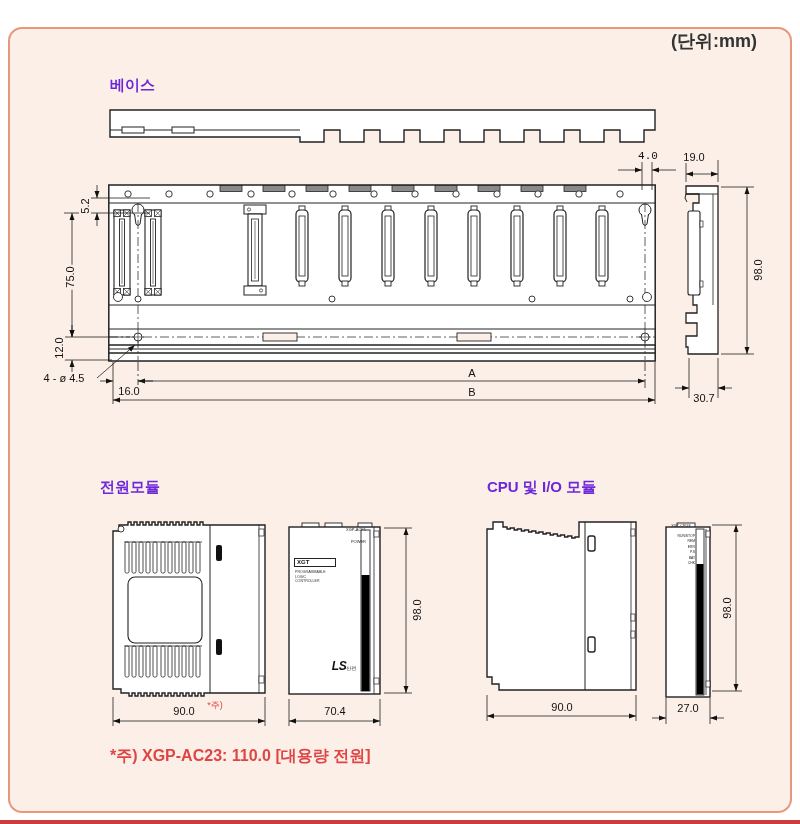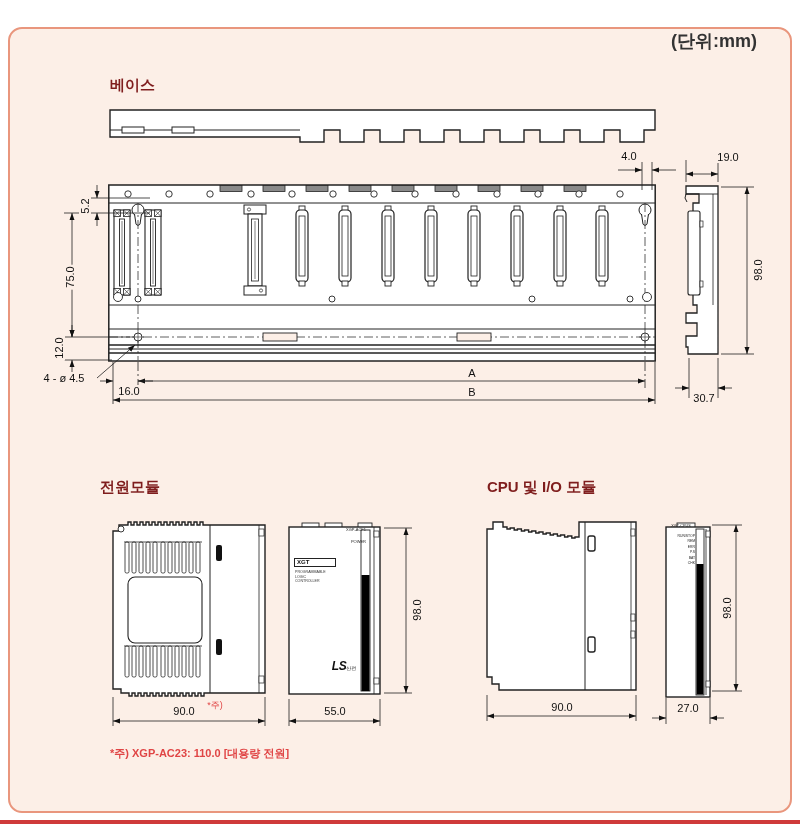--- a/index.html
+++ b/index.html
@@ -1,28 +1,28 @@
 <!DOCTYPE html>
 <html><head>
 <meta charset="utf-8">
 <style>
   html,body{margin:0;padding:0;}
   body{width:800px;height:824px;background:#ffffff;position:relative;
        font-family:"Liberation Sans",sans-serif;overflow:hidden;}
   .panel{position:absolute;left:8px;top:27px;width:780px;height:782px;
          border:2px solid #e9967d;border-radius:14px;background:#fcefe7;}
   svg.draw{position:absolute;overflow:visible;}
-  .title{position:absolute;font-size:15px;font-weight:bold;color:#7f1d1d;white-space:nowrap;}
+  .title{position:absolute;font-size:15px;font-weight:bold;color:#6d28d9;white-space:nowrap;}
   .unit{position:absolute;left:590px;top:29px;width:167px;text-align:right;
         font-size:18px;font-weight:600;color:#333;}
   .dim{position:absolute;font-size:11px;color:#111;white-space:nowrap;
        transform:translate(-50%,-50%);background:#fcefe7;padding:0 2px;line-height:12px;}
   .dim.rot{transform:translate(-50%,-50%) rotate(-90deg);}
   .dim.red{color:#e04545;font-size:9px;background:transparent;}
-  .footnote{position:absolute;left:110px;top:746px;font-size:11px;font-weight:600;
+  .footnote{position:absolute;left:110px;top:746px;font-size:16px;font-weight:600;
             color:#e04545;white-space:nowrap;}
   .facetext{position:absolute;color:#222;white-space:nowrap;}
   .xgtbox{position:absolute;left:294px;top:558px;width:42px;height:9px;
           border:1px solid #222;background:#fff;box-sizing:border-box;
           font-size:6px;font-weight:bold;line-height:7px;padding-left:2px;color:#111;}
   .plc{position:absolute;left:295px;top:570px;font-size:3.6px;line-height:4.5px;color:#333;}
   .brand{position:absolute;left:322px;top:656px;width:44px;text-align:center;color:#111;}
   .brand .ls{font-size:12px;font-weight:bold;font-style:italic;letter-spacing:-0.5px;}
   .brand .sfx{font-size:5px;}
   .ledcol{position:absolute;left:667px;top:534px;width:28px;text-align:right;
@@ -319,35 +319,35 @@
     <line x1="710" y1="698" x2="710" y2="724"></line>
     <line x1="652" y1="718" x2="666" y2="718" marker-end="url(#ar)"></line>
     <line x1="724" y1="718" x2="710" y2="718" marker-end="url(#ar)"></line>
 
     <line x1="712" y1="525" x2="742" y2="525"></line>
     <line x1="712" y1="691" x2="742" y2="691"></line>
     <line x1="736" y1="525" x2="736" y2="691" marker-start="url(#ar)" marker-end="url(#ar)"></line>
   </g>
 </svg>
 
-<div class="dim" style="left:629px;top:156px;">4.0</div>
-<div class="dim" style="left:728px;top:157px;">19.0</div>
+<div class="dim" style="left:648px;top:156px;font-family:Liberation Mono, monospace;">4.0</div>
+<div class="dim" style="left:694px;top:157px;">19.0</div>
 <div class="dim rot" style="left:85px;top:206px;">5.2</div>
 <div class="dim rot" style="left:70px;top:277px;">75.0</div>
 <div class="dim rot" style="left:758px;top:270px;">98.0</div>
 <div class="dim rot" style="left:59px;top:348px;">12.0</div>
 <div class="dim" style="left:64px;top:378px;">4 - ø 4.5</div>
 <div class="dim" style="left:129px;top:391px;">16.0</div>
 <div class="dim" style="left:472px;top:373px;">A</div>
 <div class="dim" style="left:472px;top:392px;">B</div>
 <div class="dim" style="left:704px;top:398px;">30.7</div>
 
 <div class="dim" style="left:184px;top:711px;">90.0</div>
 <div class="dim red" style="left:215px;top:705px;">*주)</div>
-<div class="dim" style="left:335px;top:711px;">55.0</div>
+<div class="dim" style="left:335px;top:711px;">70.4</div>
 <div class="dim rot" style="left:417px;top:610px;">98.0</div>
 <div class="dim" style="left:562px;top:707px;">90.0</div>
 <div class="dim" style="left:688px;top:708px;">27.0</div>
 <div class="dim rot" style="left:727px;top:608px;">98.0</div>
 
 <div class="facetext" style="left:322px;top:527px;width:44px;text-align:right;font-size:4px;">XGP-ACF1</div>
 <div class="facetext" style="left:332px;top:539px;width:34px;text-align:right;font-size:4px;">POWER</div>
 <div class="xgtbox">XGT</div>
 <div class="plc">
   <div>PROGRAMMABLE</div>

